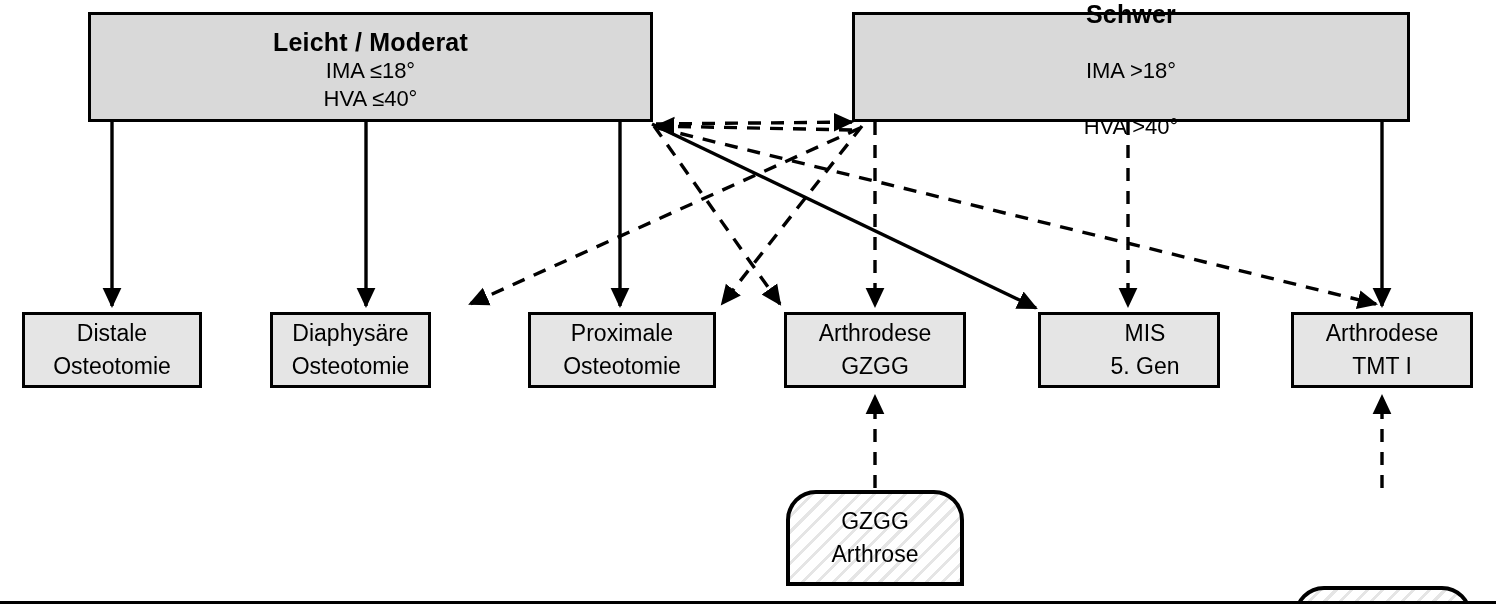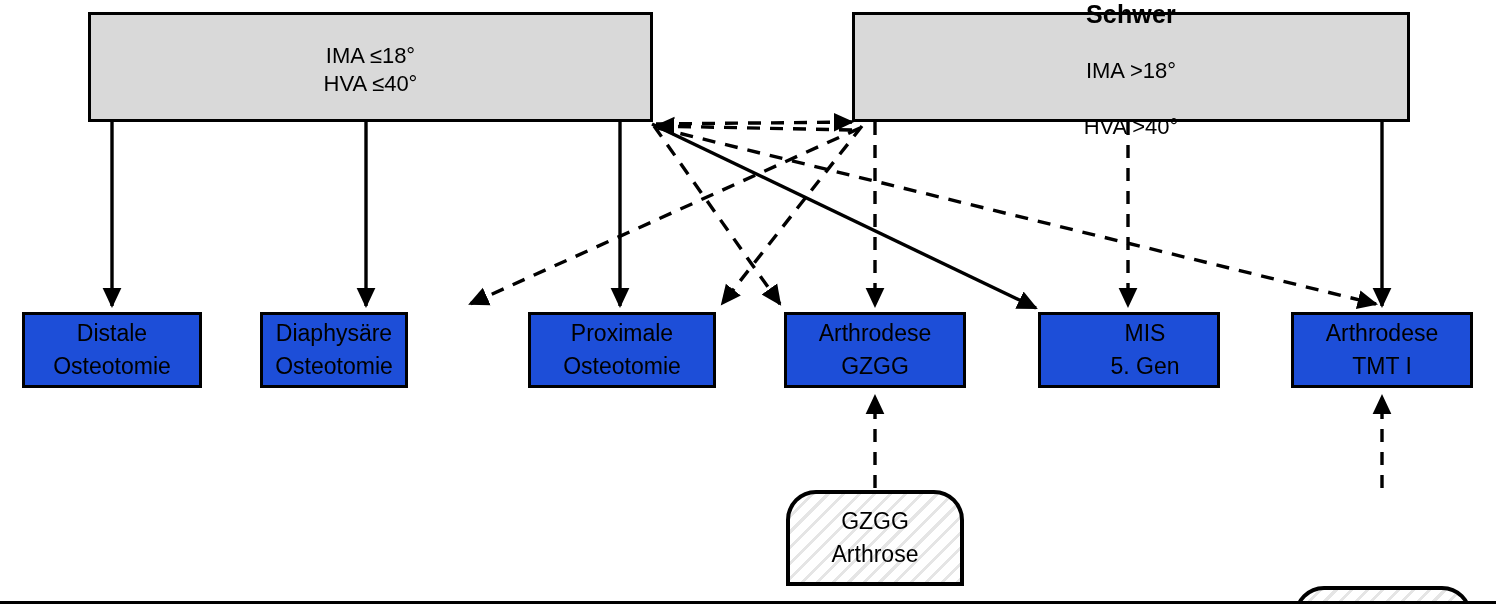--- a/index.html
+++ b/index.html
@@ -45,21 +45,21 @@
     font-size: 25px;
     line-height: 30px;
     letter-spacing: 0.2px;
   }
   .severity-line {
     font-size: 22px;
     line-height: 28px;
     text-align: right;
   }
   .treatment-box {
-    background: #1d4ed8;
+    background: #e5e5e5;
     border: 3px solid #000000;
   }
   .treatment-line {
     font-size: 23px;
     line-height: 33px;
   }
   .condition-shape {
     background: #ffffff;
     border: 4px solid #000000;
     border-radius: 30px 30px 0 0;
@@ -126,36 +126,37 @@
         <path d="M 654,126 L 780,304" fill="none" stroke="#000000" stroke-width="3.4" stroke-dasharray="13,10" marker-end="url(#arrow)"></path>
         <path d="M 658,128 L 1376,304" fill="none" stroke="#000000" stroke-width="3.4" stroke-dasharray="13,10" marker-end="url(#arrow)"></path>
         <path d="M 656,124 L 852,122" fill="none" stroke="#000000" stroke-width="3.4" stroke-dasharray="13,10" marker-end="url(#arrow)"></path>
         <path d="M 852,130 L 656,126" fill="none" stroke="#000000" stroke-width="3.4" stroke-dasharray="13,10" marker-end="url(#arrow)"></path>
         <path d="M 875,488 L 875,396" fill="none" stroke="#000000" stroke-width="3.4" stroke-dasharray="13,10" marker-end="url(#arrow)"></path>
         <path d="M 1382,488 L 1382,396" fill="none" stroke="#000000" stroke-width="3.4" stroke-dasharray="13,10" marker-end="url(#arrow)"></path>
       </g>
   </svg>
 
   <div class="node severity-box" style="left:88px; top:12px; width:565px; height:110px;">
+    <div class="severity-title">Leicht / Moderat</div>
     <div class="severity-line">IMA ≤18°</div>
     <div class="severity-line">HVA ≤40°</div>
   </div>
 
   <div class="node severity-box" style="left:852px; top:12px; width:558px; height:110px;gap:28px;">
     <div class="severity-title">Schwer</div>
     <div class="severity-line">IMA &gt;18°</div>
     <div class="severity-line">HVA &gt;40°</div>
   </div>
 
   <div class="node treatment-box" style="left:22px; top:312px; width:180px; height:76px;">
     <div class="treatment-line">Distale</div>
     <div class="treatment-line">Osteotomie</div>
   </div>
 
-  <div class="node treatment-box" style="left:260px; top:312px; width:148px; height:76px;">
+  <div class="node treatment-box" style="left:270px; top:312px; width:161px; height:76px;">
     <div class="treatment-line">Diaphysäre</div>
     <div class="treatment-line">Osteotomie</div>
   </div>
 
   <div class="node treatment-box" style="left:528px; top:312px; width:188px; height:76px;text-align:right;">
     <div class="treatment-line">Proximale</div>
     <div class="treatment-line">Osteotomie</div>
   </div>
 
   <div class="node treatment-box" style="left:784px; top:312px; width:182px; height:76px;">

